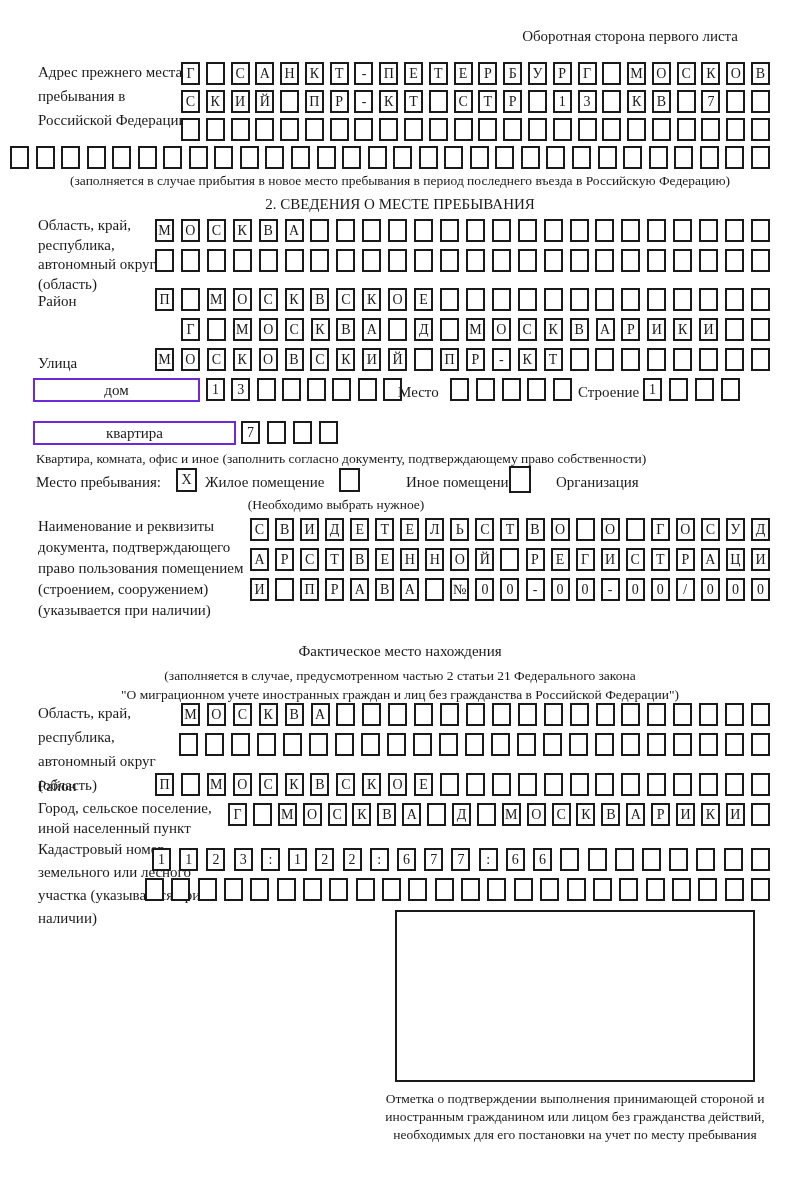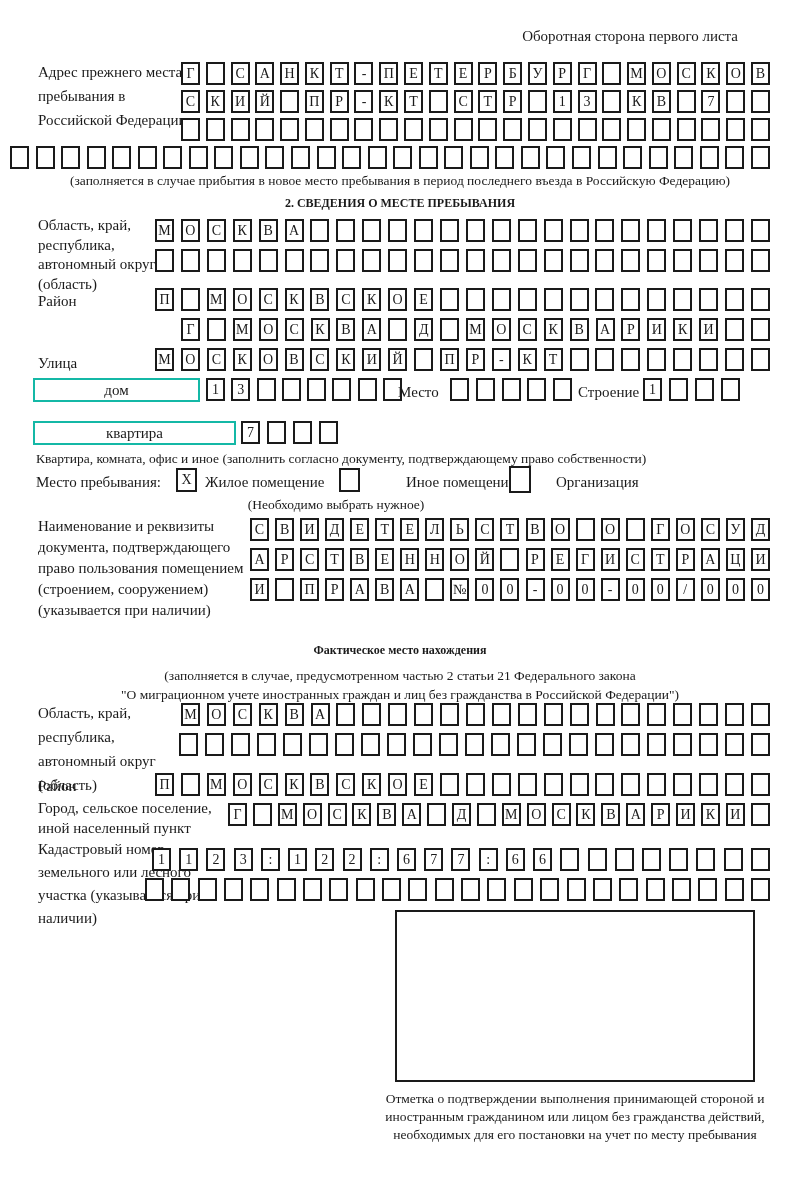--- a/index.html
+++ b/index.html
@@ -4,30 +4,30 @@
 <style>
   html,body{margin:0;padding:0;background:#fff;}
   #page{
     position:relative;width:800px;height:1156px;background:#fff;
     font-family:"Liberation Serif","DejaVu Serif",serif;color:#1a1a1a;
     overflow:hidden;
   }
   .abs{position:absolute;}
   .lbl{font-size:15px;line-height:24px;}
   .note{font-size:13.5px;line-height:17px;}
-  .title{font-size:12px;font-weight:bold;}
+  .title{font-size:15px;font-weight:normal;}
   .center{text-align:center;}
   .boxrow{position:absolute;display:flex;justify-content:space-between;}
   .cell{
     box-sizing:border-box;width:19px;height:23px;border:2px solid #1a1a1a;
     display:inline-flex;align-items:center;justify-content:center;
     font-size:14px;line-height:1;background:#fff;flex:0 0 auto;
   }
   .widebox{
-    box-sizing:border-box;border:2px solid #14b8a6;height:24px;
+    box-sizing:border-box;border:2px solid #6d28d9;height:24px;
     display:flex;align-items:center;justify-content:center;font-size:15px;background:#fff;
   }
   .checkbox{
     box-sizing:border-box;width:21px;height:24px;border:2px solid #1a1a1a;
     display:inline-flex;align-items:center;justify-content:center;font-size:14px;background:#fff;
   }
   .checkbox.big{width:22px;height:27px;}
   .stampbox{box-sizing:border-box;border:2px solid #1a1a1a;background:#fff;}
 </style>
 </head>

